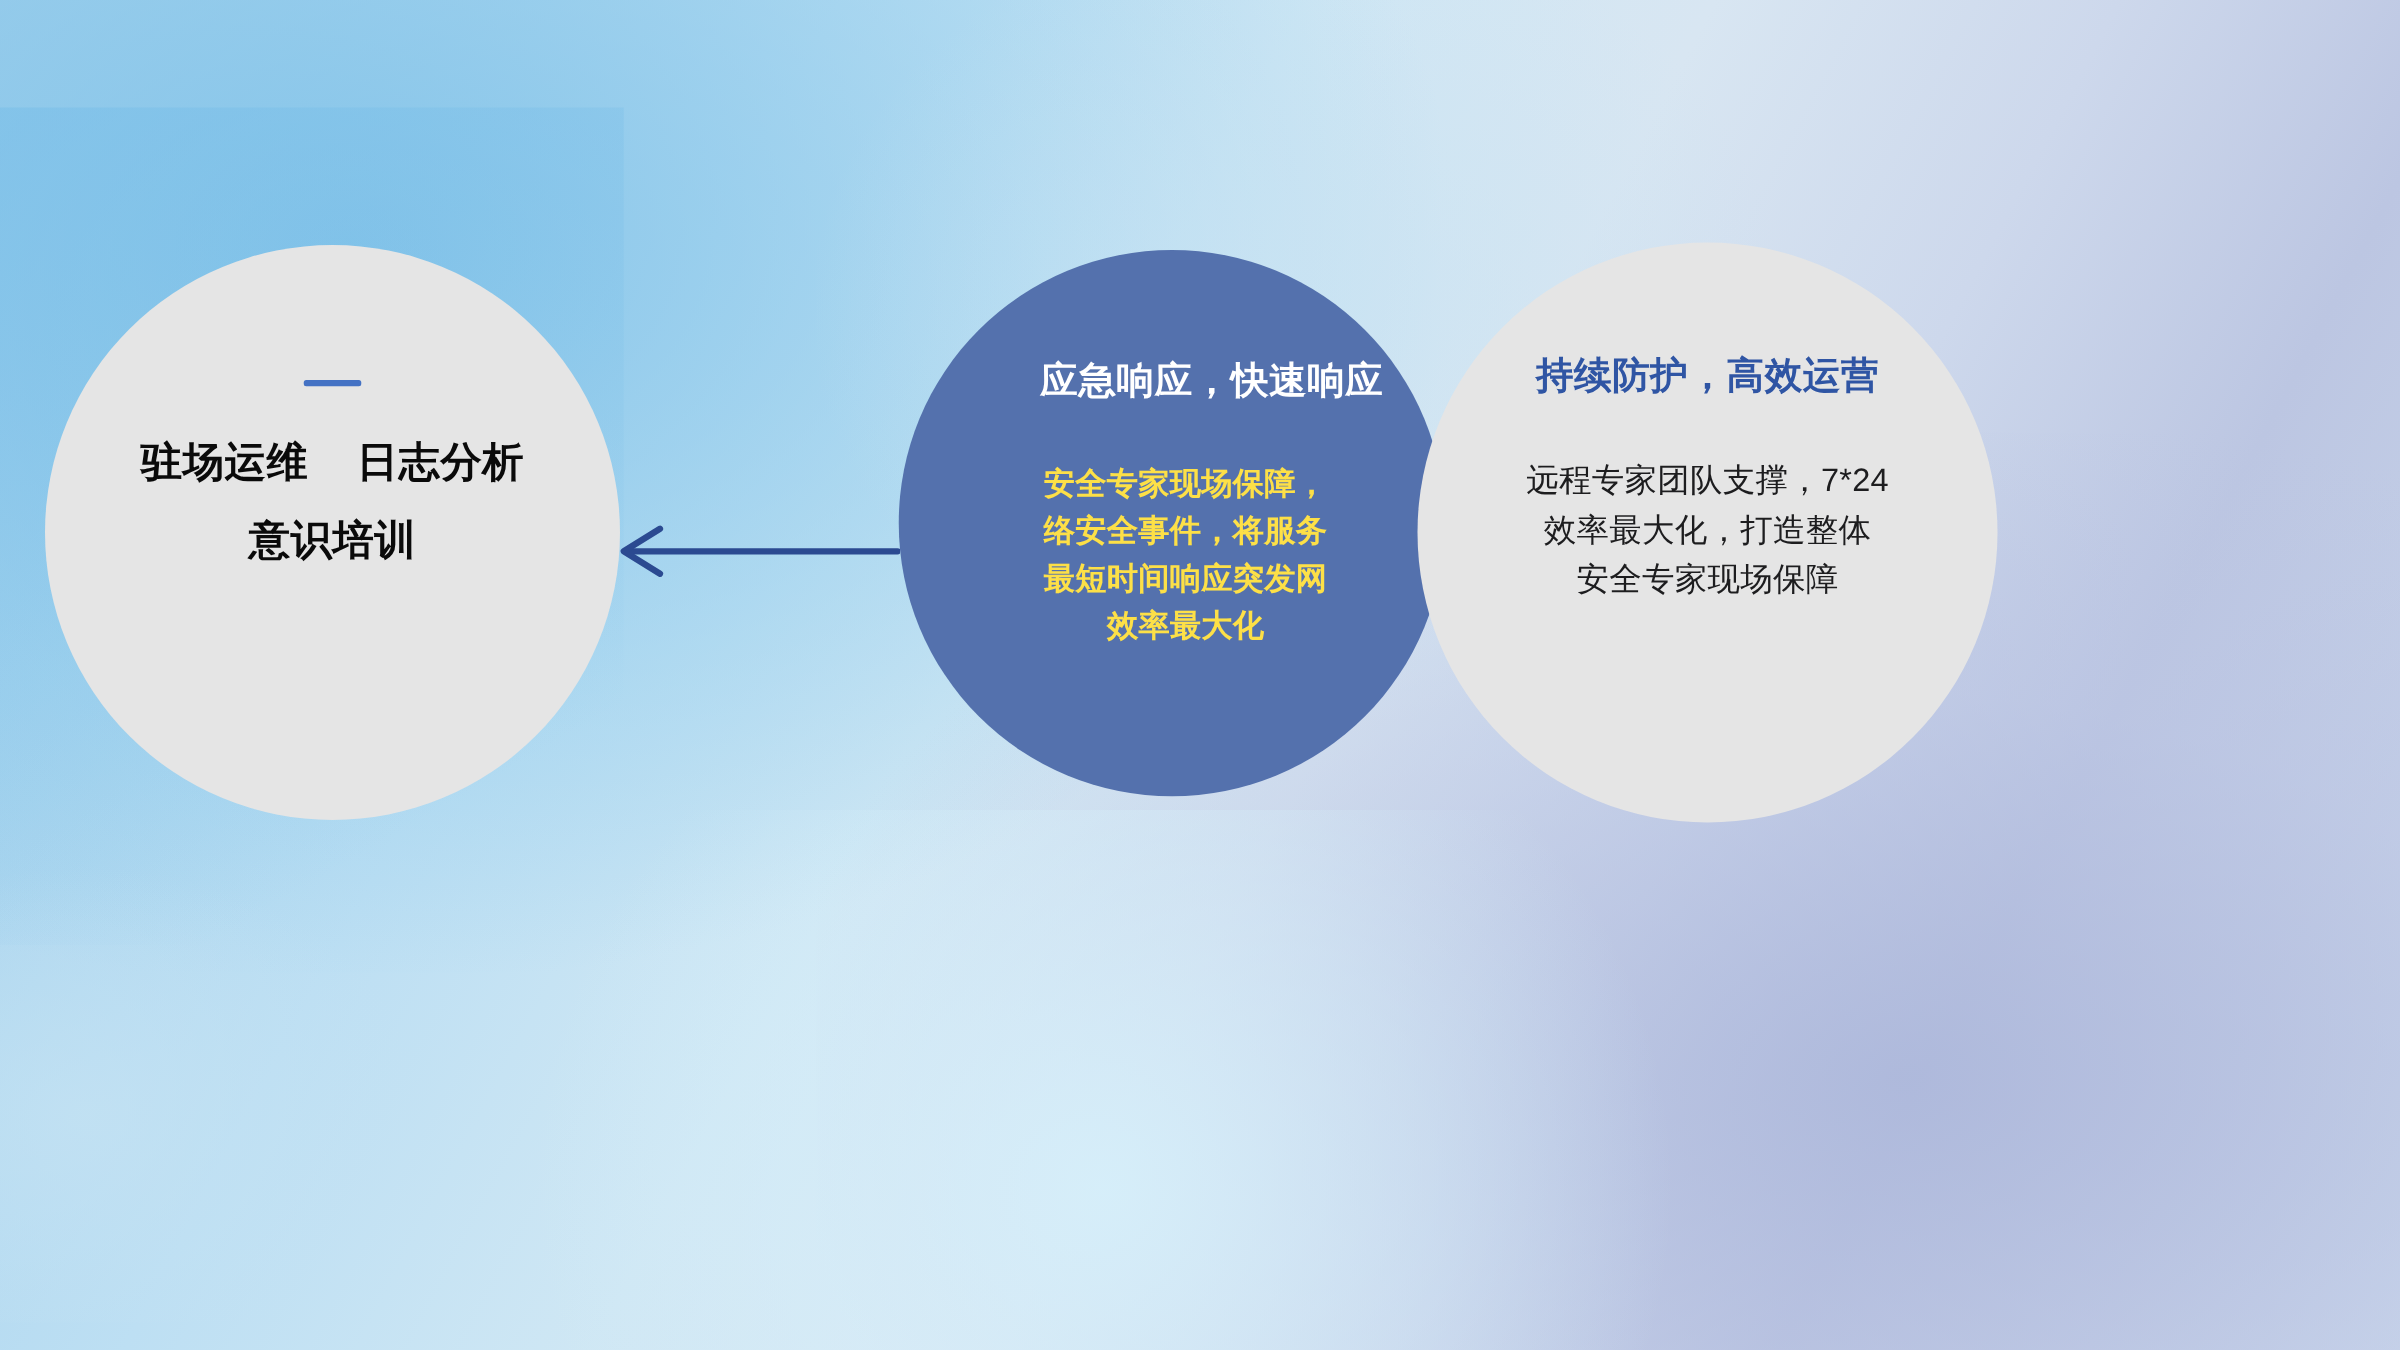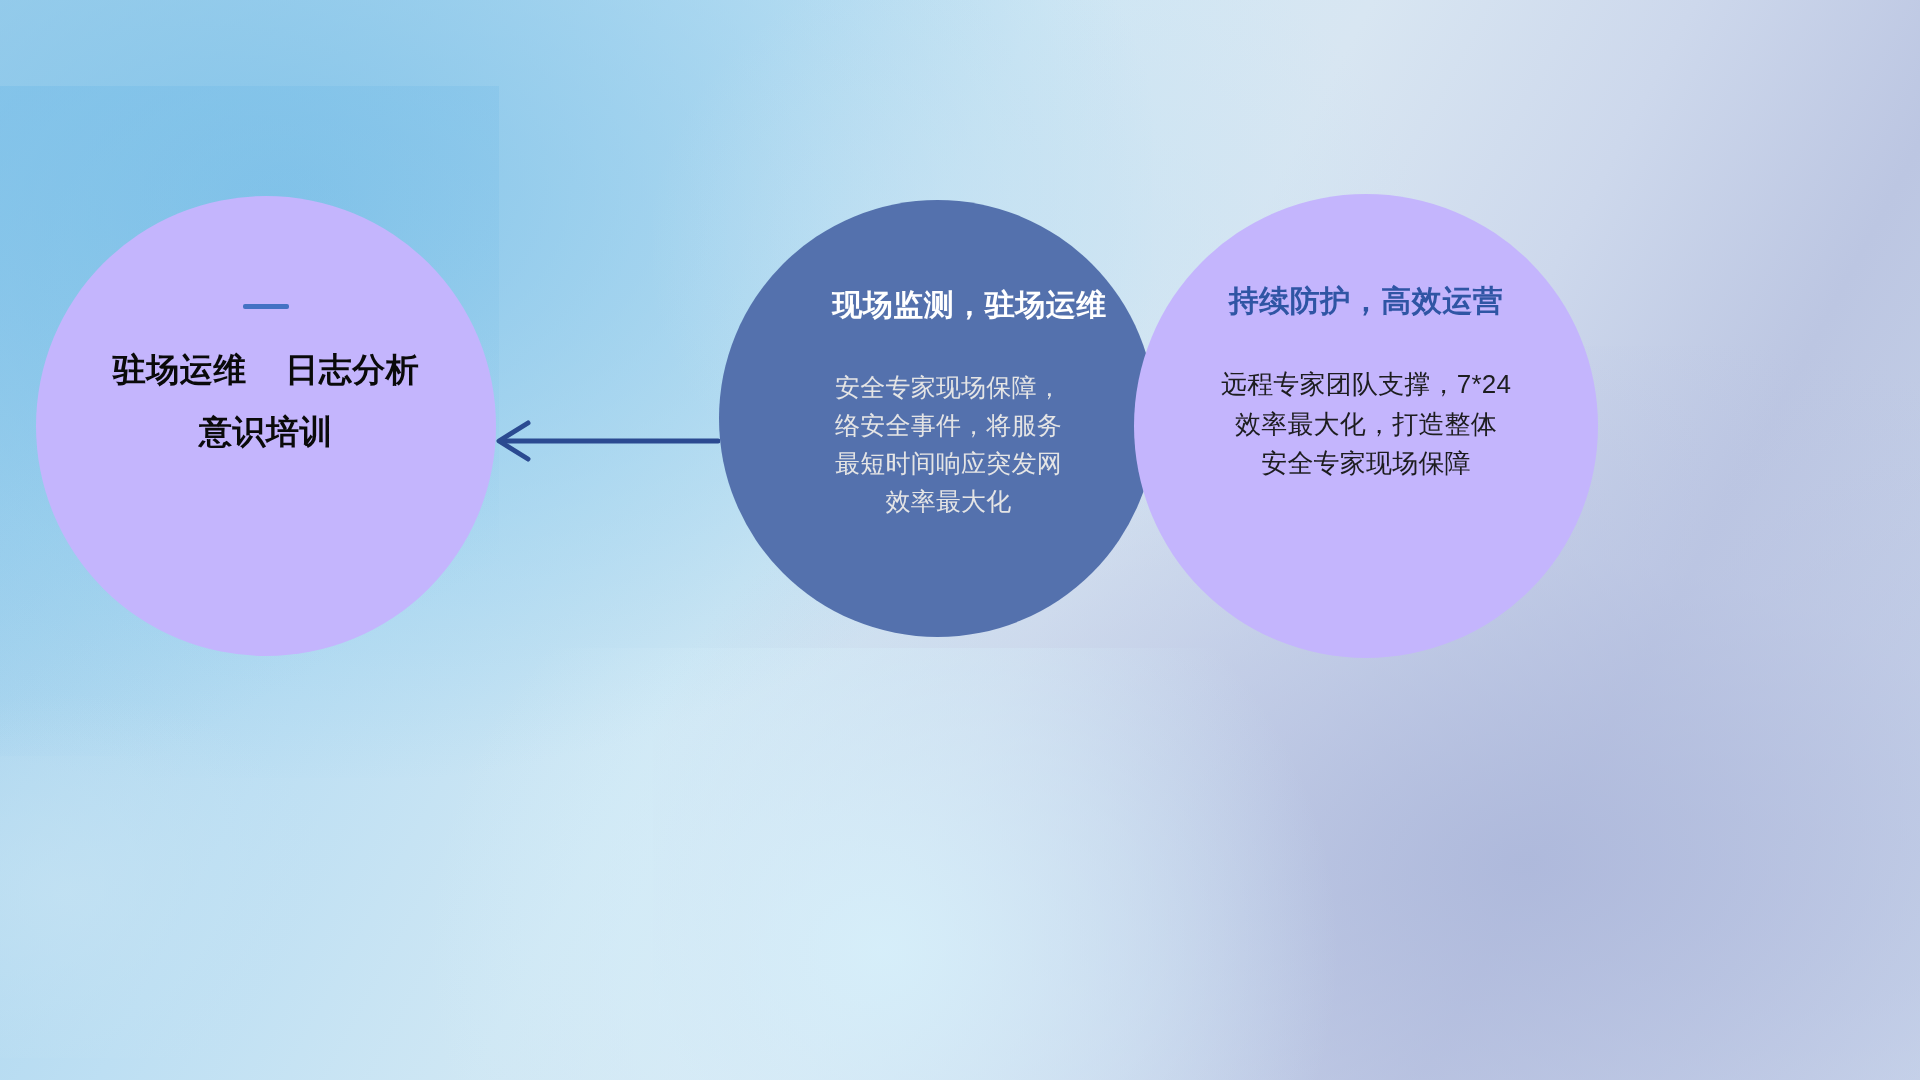--- a/index.html
+++ b/index.html
@@ -95,21 +95,21 @@
         rgba(201,227,243,0.0) 72%);
   }
 
   
   .circle {
     position: absolute;
     border-radius: 50%;
     box-sizing: border-box;
   }
   .circle-white {
-    background: #c4b5fd;
+    background: #e5e5e5;
   }
 
   
   #circle-left {
     left: 36px;
     top: 196px;
     width: 460px;
     height: 460px;
     z-index: 6;
   }
@@ -166,22 +166,22 @@
     font-weight: 700;
     color: #ffffff;
     line-height: 1.1;
     letter-spacing: 0.5px;
     white-space: nowrap;
     margin-left: 42px;
   }
   .center-body {
     margin-top: 47px;
     font-size: 25px;
-    font-weight: 400;
-    color: #e5e5e5;
+    font-weight: 700;
+    color: #fde047;
     line-height: 1.52;
     letter-spacing: 0.2px;
   }
   .center-body div {
     white-space: nowrap;
   }
 
   
   #circle-right {
     left: 1134px;
@@ -250,21 +250,21 @@
     </div>
   </div>
 
   <svg id="flow-arrow" viewBox="0 0 240 70">
     <line x1="238" y1="35" x2="22" y2="35" stroke="#2b4a91" stroke-width="5" stroke-linecap="round"></line>
     <polyline points="48,17 19,35 48,53" fill="none" stroke="#2b4a91" stroke-width="5" stroke-linecap="round" stroke-linejoin="round"></polyline>
   </svg>
 
   <div id="circle-center" class="circle">
     <div class="center-inner">
-      <div class="center-heading">现场监测，驻场运维</div>
+      <div class="center-heading">应急响应，快速响应</div>
       <div class="center-body">
         <div>安全专家现场保障，</div>
         <div>络安全事件，将服务</div>
         <div>最短时间响应突发网</div>
         <div>效率最大化</div>
       </div>
     </div>
   </div>
 
   <div id="circle-right" class="circle circle-white">

